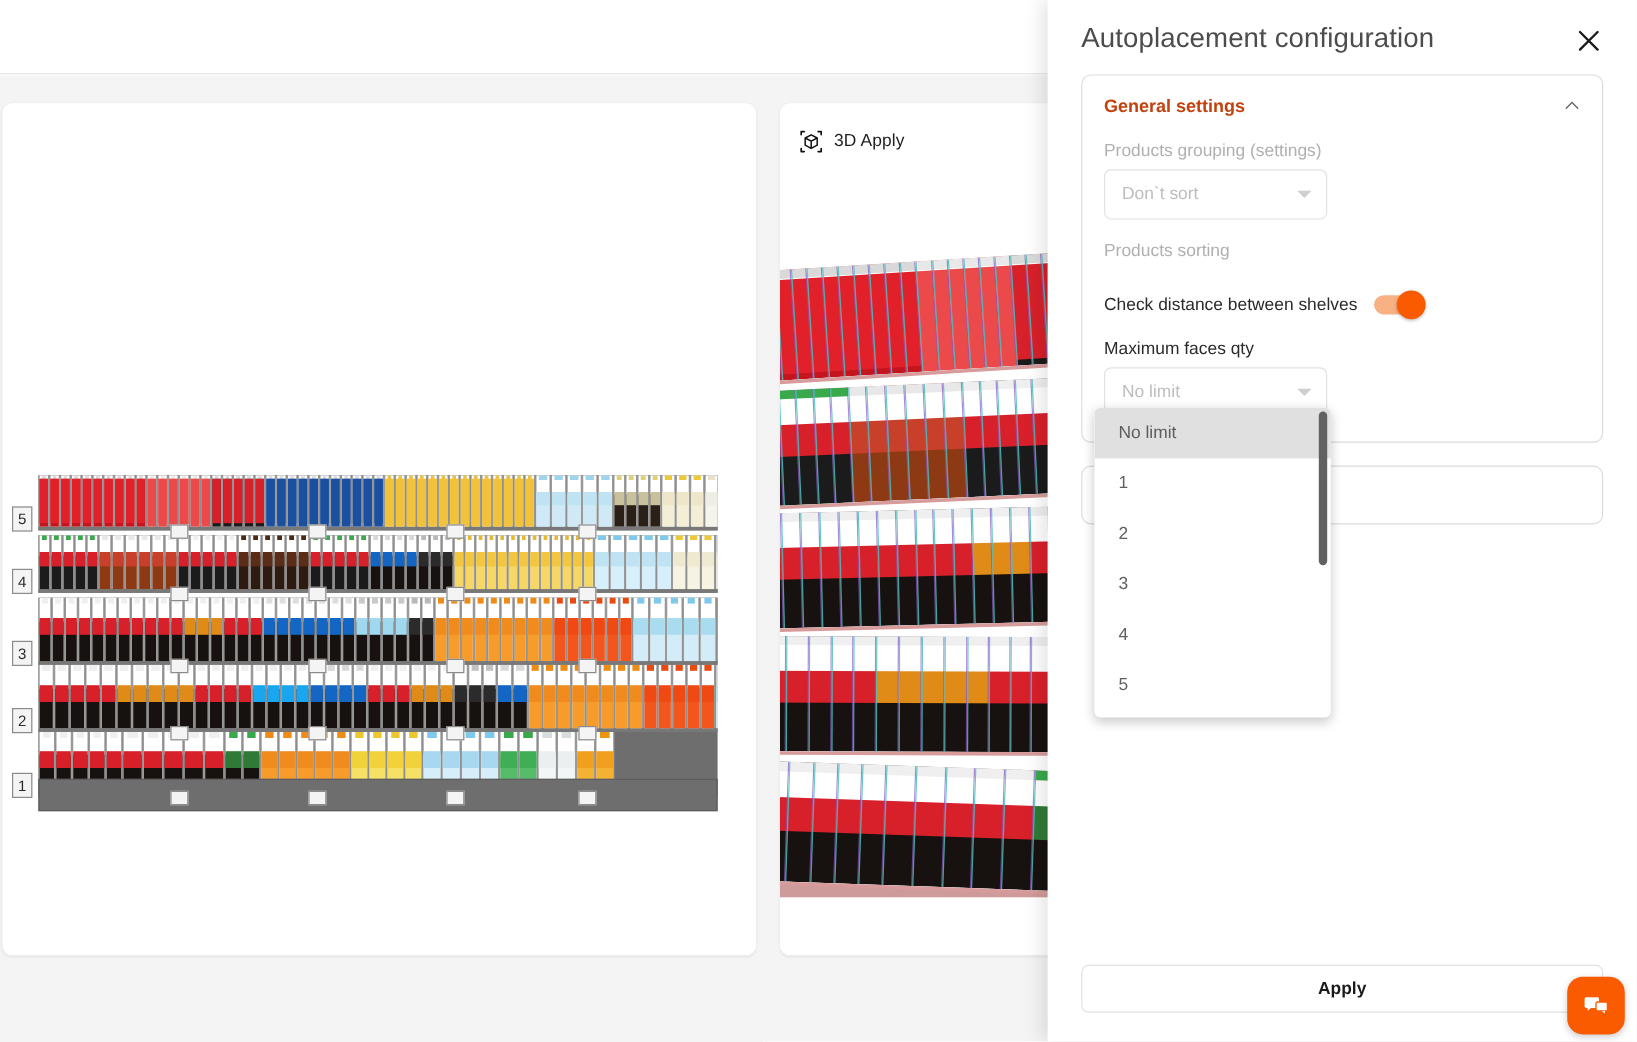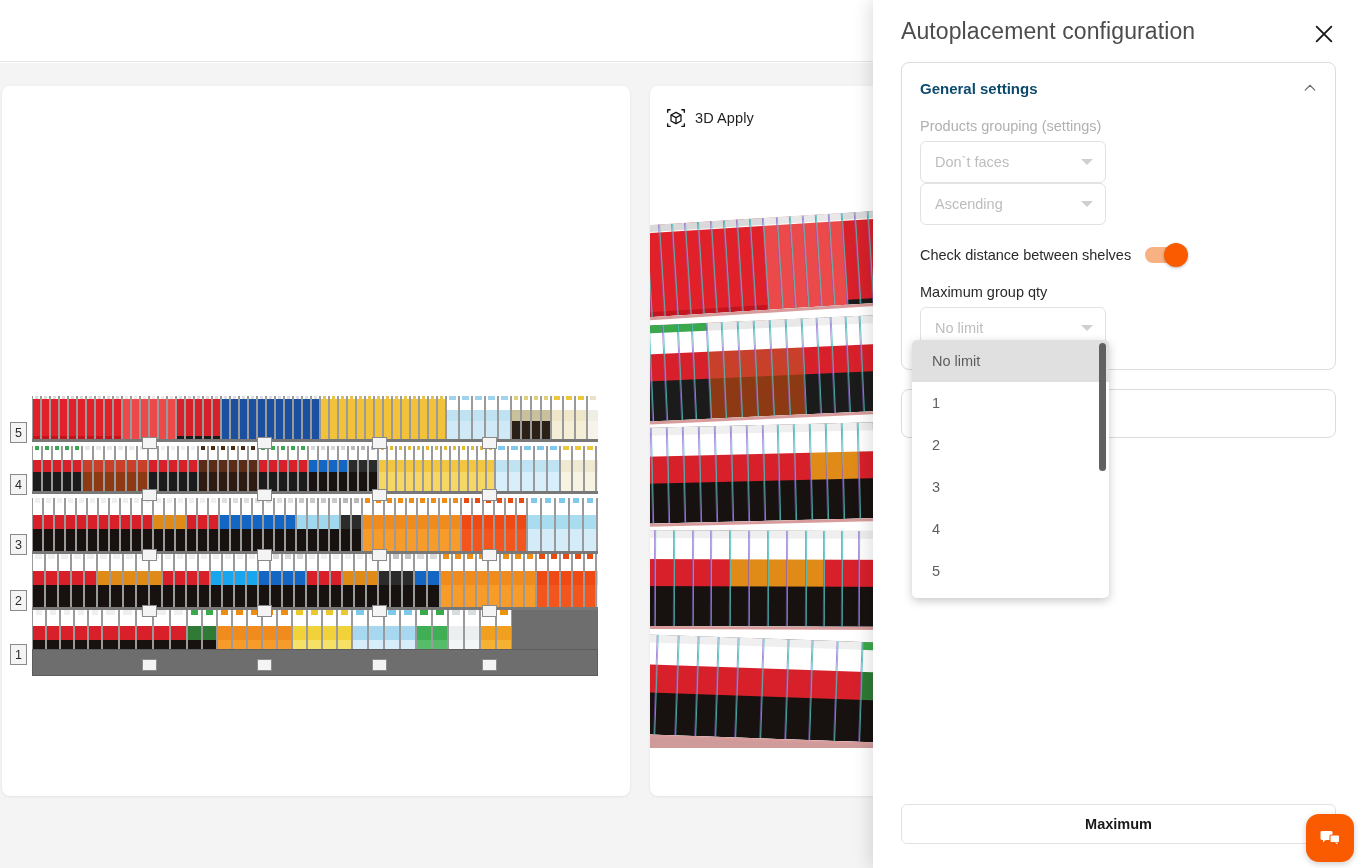--- a/index.html
+++ b/index.html
@@ -149,21 +149,21 @@
   }
   .section {
     border: 1px solid #dcdcdc; border-radius: 8px; background: #fff;
     margin-bottom: 19px; position: relative;
   }
   .section-head {
     height: 50px; display: flex; align-items: center;
     padding: 0 18px; justify-content: space-between;
     cursor: pointer;
   }
-  .section-head .t { font-size: 15px; font-weight: bold; color: #0c4a6e; }
+  .section-head .t { font-size: 15px; font-weight: bold; color: #c2410c; }
   .chev { width: 14px; height: 14px; }
   .section-body { padding: 0 18px 20px 18px; }
   .section-collapsed { height: 49px; }
 
   .field-label {
     font-size: 14.5px; color: #b0b0b0; margin: 5px 0 7px 0;
   }
   .field-label.active { color: #2a2a2a; }
   .row { display: flex; gap: 22px; }
   .select {
@@ -1634,59 +1634,56 @@
               <path d="M2.5 10.5 8 5l5.5 5.5" stroke="#666" stroke-width="1.3" fill="none" stroke-linecap="round"></path>
             </svg>
           </span>
         </div>
 
         <div class="section-body">
 
           <div class="field-label">Products grouping (settings)</div>
           <div class="row">
             <div class="select sel-w1">
-              <span class="v">Don`t faces</span>
+              <span class="v">Don`t sort</span>
               <span class="caret"></span>
             </div>
           </div>
 
+          <div class="field-label" style="margin-top:18px">Products sorting</div>
           <div class="row">
-            <div class="select sel-w2">
-              <span class="v">Ascending</span>
-              <span class="caret"></span>
-            </div>
           </div>
 
           <div class="toggle-row">
             <span class="lbl">Check distance between shelves</span>
             <span class="switch">
               <span class="knob"></span>
             </span>
           </div>
 
-          <div class="field-label active" style="margin-top:21px">Maximum group qty</div>
+          <div class="field-label active" style="margin-top:21px">Maximum faces qty</div>
           <div class="row">
             <div class="select sel-w1">
               <span class="v">No limit</span>
               <span class="caret"></span>
             </div>
           </div>
         </div>
       </div>
 
       <div class="section section-collapsed">
         <div class="section-head">
           <span class="t"></span>
         </div>
       </div>
 
     </div>
 
     <div class="drawer-footer">
-      <div class="btn btn-cancel">Maximum</div>
+      <div class="btn btn-cancel">Apply</div>
     </div>
   </div>
 
   <div class="dropdown" id="dropdown">
     <div class="dd-scroll"></div>
   <div class="dd-item sel">No limit</div>
       <div class="dd-item">1</div>
       <div class="dd-item">2</div>
       <div class="dd-item">3</div>
       <div class="dd-item">4</div>

